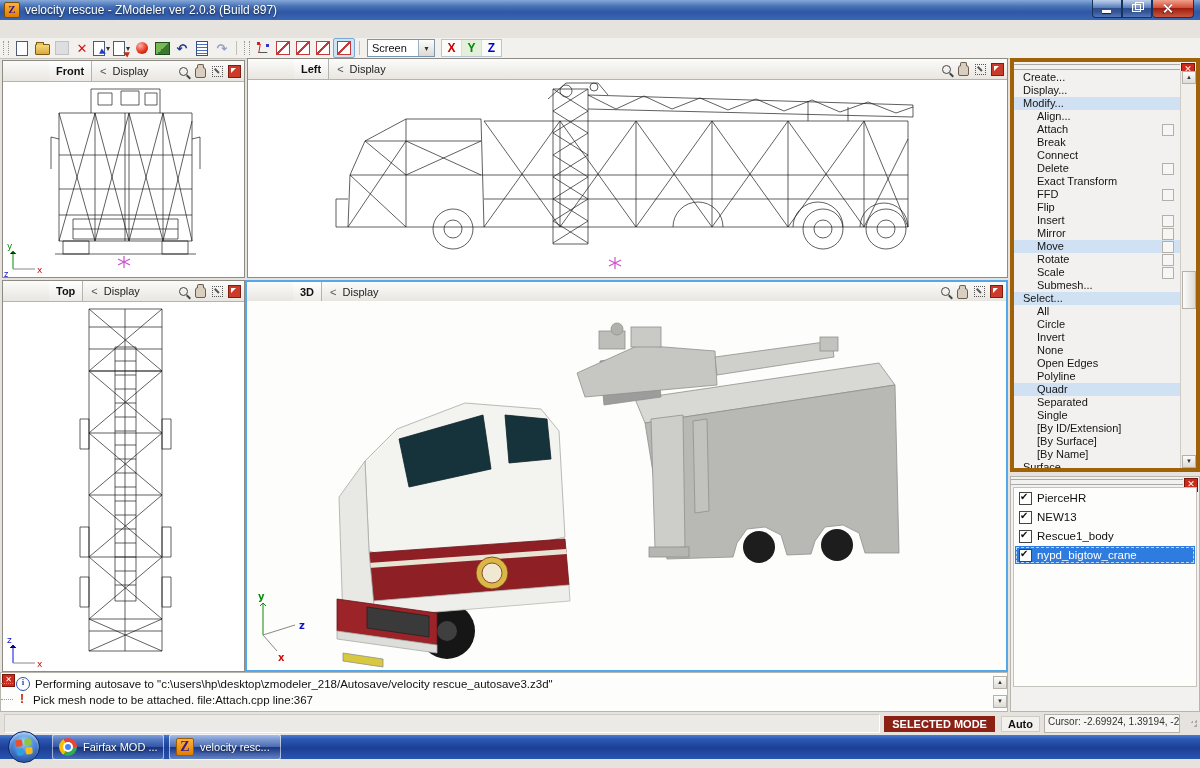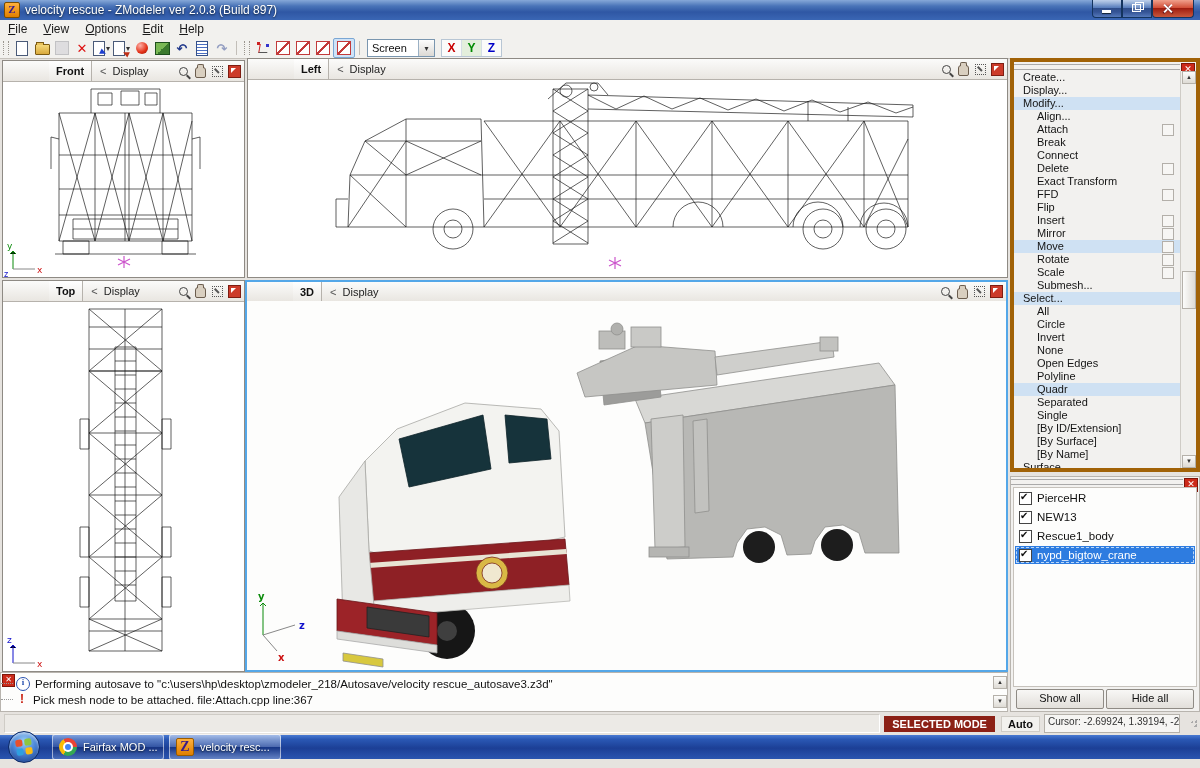--- a/index.html
+++ b/index.html
@@ -201,28 +201,20 @@
   <div class="titlebar">
     <span class="app-icon">Z</span>
     <span class="title-text">velocity rescue - ZModeler ver 2.0.8 (Build 897)</span>
     <span class="win-controls">
       <span class="win-btn minb wb-min"></span>
       <span class="win-btn wb-restore"></span>
       <span class="win-btn close wb-close"></span>
     </span>
   </div>
 
-  <div class="menubar">
-
-  <span class="menu-item">File</span>
-      <span class="menu-item">View</span>
-      <span class="menu-item">Options</span>
-      <span class="menu-item">Edit</span>
-      <span class="menu-item">Help</span>
-    </div>
 
   <div class="toolbar">
     <span class="grip"></span>
     <span class="tgroup">
 
         <span class="tbtn">
           <i class="ic k-page"></i>
         </span>
 
         <span class="tbtn">
@@ -695,24 +687,20 @@
         <div class="obj-row checked">
           <span class="obj-check"></span>
           <span class="obj-label">Rescue1_body</span>
         </div>
 
         <div class="obj-row selected checked">
           <span class="obj-check"></span>
           <span class="obj-label">nypd_bigtow_crane</span>
         </div>
       </div>
-    <div class="obj-buttons">
-      <span class="obj-btn">Show all</span>
-      <span class="obj-btn">Hide all</span>
-    </div>
   </div>
 
   <div class="log-panel">
     <span class="log-x"></span>
     <div class="log-lines">
 
         <div class="log-line">
           <span class="log-tree"></span>
           <i class="log-ic k-info"></i>
           <span class="log-text">Performing autosave to "c:\users\hp\desktop\zmodeler_218/Autosave/velocity rescue_autosave3.z3d"</span>

